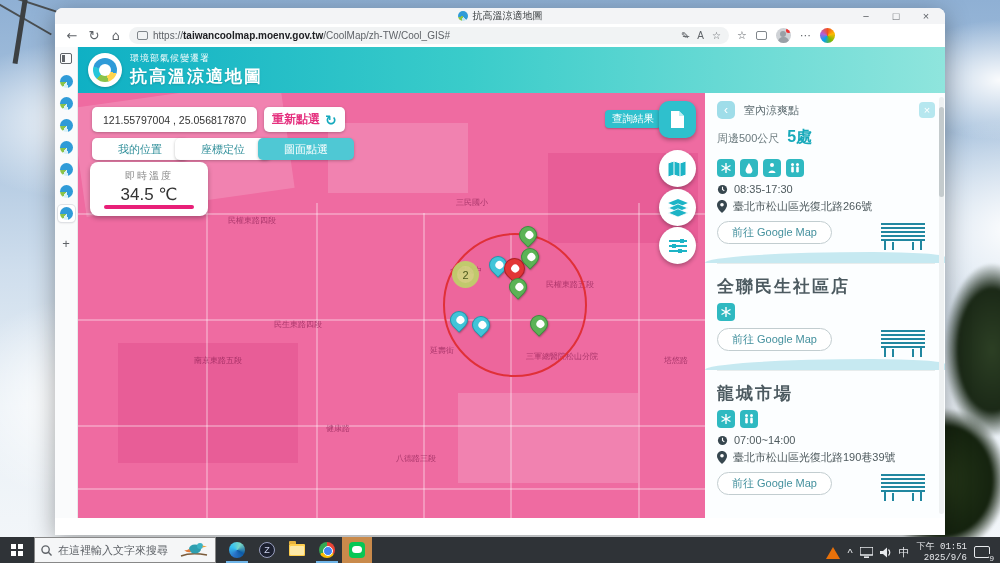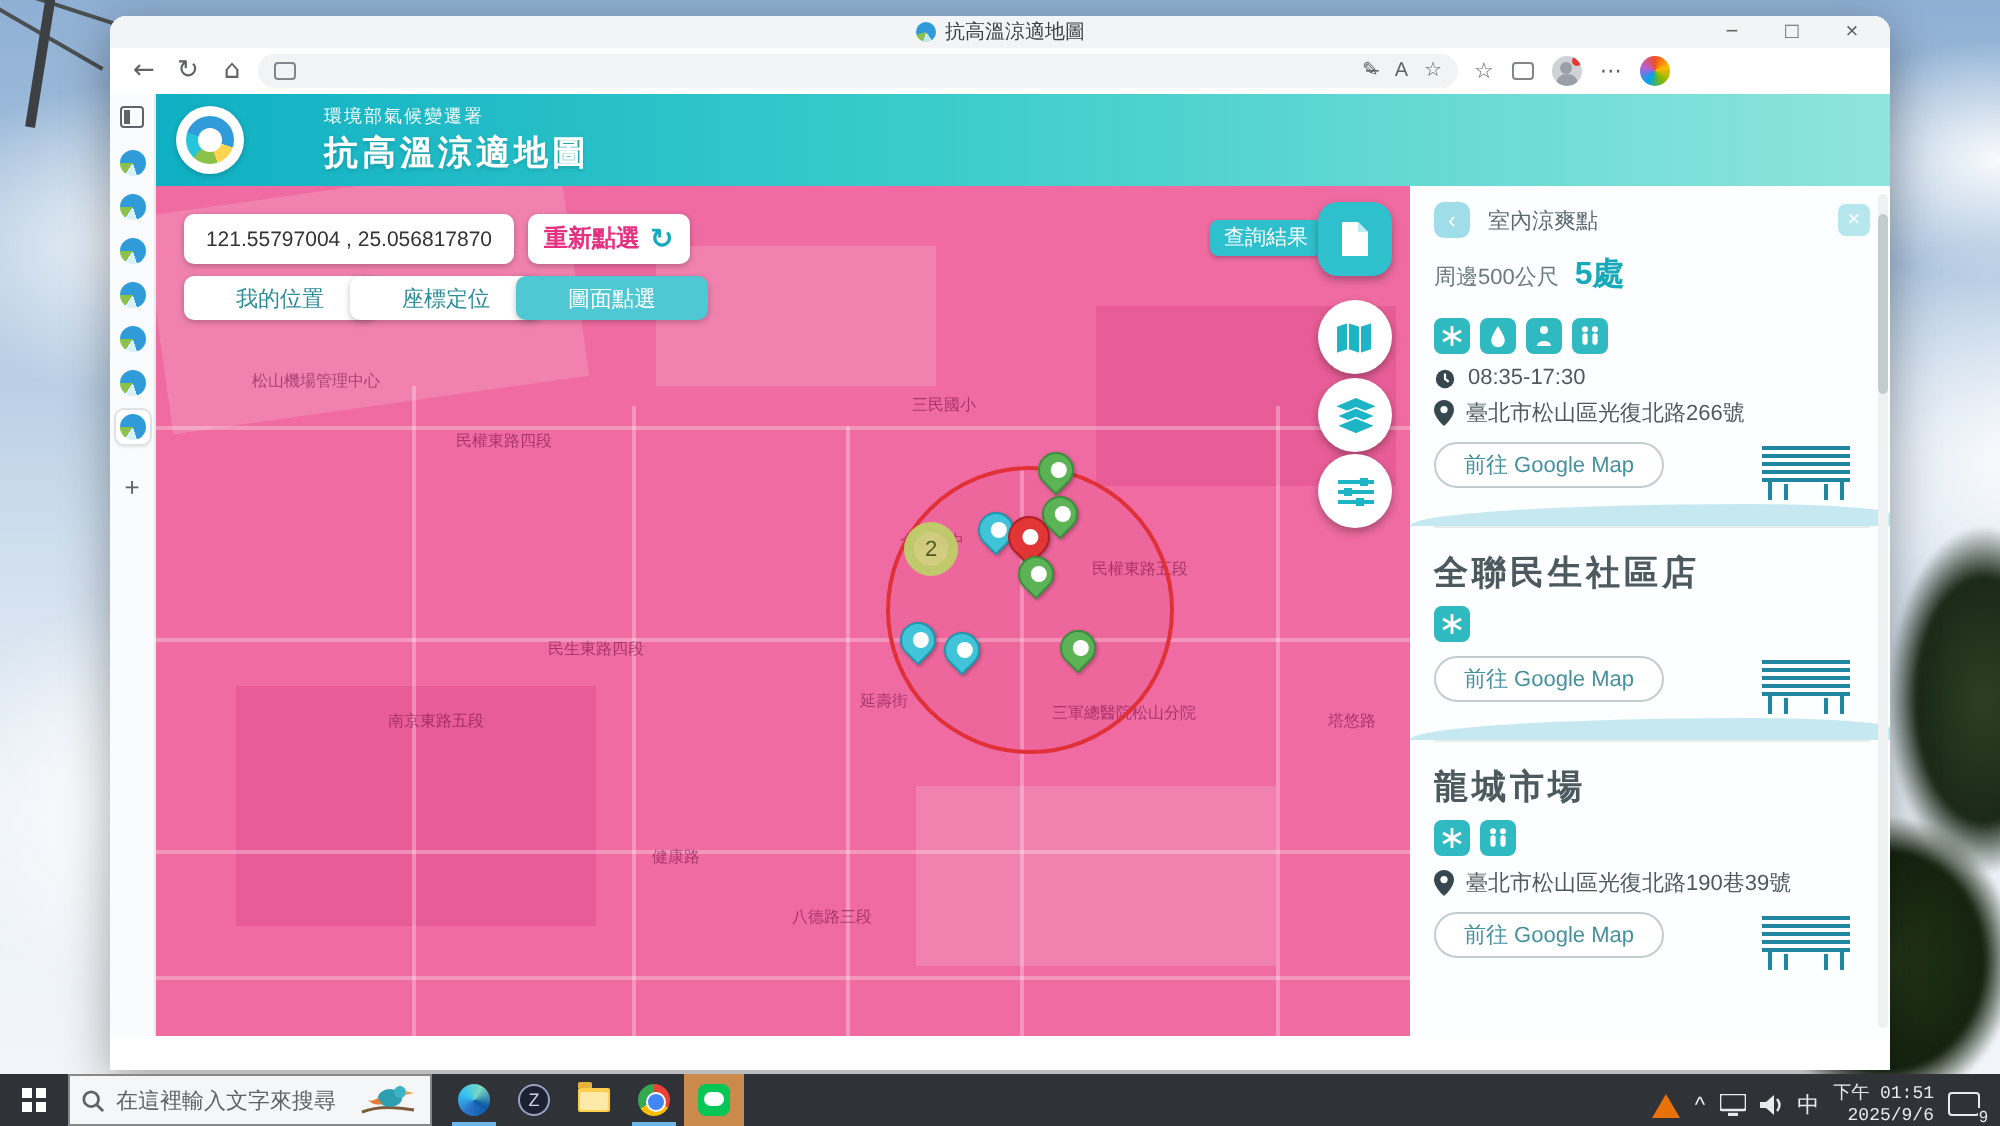--- a/index.html
+++ b/index.html
@@ -100,21 +100,21 @@
 
   .mainarea { position:relative; flex:1; }
   
   .appheader { position:absolute; left:0; top:0; right:0; height:46px;
     background:linear-gradient(90deg,#0fb0c4 0%,#3accca 45%,#8fe5dd 100%);
     display:flex; align-items:center; padding-left:10px; gap:8px; }
   .applogo { width:34px; height:34px; border-radius:50%; background:#fff; position:relative; box-shadow:0 1px 3px rgba(0,0,0,.2); }
   .applogo::before { content:""; position:absolute; inset:5px; border-radius:50%;
     background:conic-gradient(#2f9bd8 0 30%,#ffd54f 0 45%,#8bc34a 0 62%,#26c6da 0 80%,#2f9bd8 0); }
   .applogo::after { content:""; position:absolute; inset:11px; border-radius:50%; background:#fff; }
-  .apptitles { color:#fff;margin-left:32px; }
+  .apptitles { color:#fff; }
   .agency { font-size:9px; opacity:.95; letter-spacing:1px; }
   .apptitle { font-size:17px; font-weight:bold; letter-spacing:2px; text-shadow:0 1px 2px rgba(0,0,0,.15); }
 
   
   .map { position:absolute; left:0; top:46px; width:627px; bottom:0; background:#ef6ba1; overflow:hidden; }
   .blk { position:absolute; background:rgba(255,255,255,.16); }
   .blkd { position:absolute; background:rgba(198,32,104,.18); }
   .street { position:absolute; background:rgba(255,255,255,.30); }
   .maplabel { position:absolute; font-size:8px; color:rgba(110,10,60,.55); white-space:nowrap; }
   .redring { position:absolute; left:365px; top:140px; width:144px; height:144px; border-radius:50%;
@@ -209,20 +209,23 @@
         <span>×</span>
       </div>
     </div>
 
     <div class="toolbar">
       <span class="nav-ic">←</span>
       <span class="nav-ic">↻</span>
       <span class="nav-ic">⌂</span>
       <div class="urlbar">
         <span class="bm-fold"></span>
+        <span>
+          <span class="seg">https://</span><span class="seg host">taiwancoolmap.moenv.gov.tw</span><span class="seg">/CoolMap/zh-TW/Cool_GIS#</span>
+        </span>
         <span class="url-right">
           <span>✎̶</span>
           <span>A</span>
           <span>☆</span>
         </span>
       </div>
       <div class="tb-after">
         <span>☆</span>
         <span class="bm-fold"></span>
         <span class="avatar">
@@ -321,20 +324,25 @@
 
           <input class="coordbox" readonly="" value="121.55797004 , 25.056817870" style="">
           <div class="btn-reselect">
             <span>重新點選</span>
             <span class="rf">↻</span>
           </div>
           <div class="mapbtn" style="left:14px;">我的位置</div>
           <div class="mapbtn" style="left:97px;">座標定位</div>
           <div class="mapbtn sel" style="left:180px;">圖面點選</div>
 
+          <div class="tempcard">
+            <div class="templabel">即時溫度</div>
+            <div class="tempval">34.5 ℃</div>
+            <div class="tempbar"></div>
+          </div>
 
           <div class="qtag">查詢結果</div>
           <div class="docbtn">
             <svg width="17" height="19" viewBox="0 0 17 19">
               <path d="M2 1h8l5 5v12H2z" fill="#fff"></path>
                 <path d="M10 1l5 5h-5z" fill="#bfeef2"></path>
             </svg>
           </div>
           <div class="circbtn" style="top:57px;">
             <svg width="19" height="16" viewBox="0 0 19 16">
@@ -482,20 +490,27 @@
                   <span class="badge">
                     <svg width="12" height="12" viewBox="0 0 12 12">
                       <circle cx="3.5" cy="2.6" r="1.5" fill="#fff"></circle>
                       <rect x="2.2" y="4.6" width="2.6" height="5.8" rx="1.2" fill="#fff"></rect>
                       <circle cx="8.5" cy="2.6" r="1.5" fill="#fff"></circle>
                       <rect x="7.2" y="4.6" width="2.6" height="5.8" rx="1.2" fill="#fff"></rect>
                     </svg>
                   </span>
                 </div>
                 <div class="meta">
+                  <svg width="11" height="11" viewBox="0 0 12 12">
+                    <circle cx="6" cy="6" r="5" fill="#37474f"></circle>
+                    <path d="M6 3v3l2 1.5" stroke="#fff" stroke-width="1.2" fill="none"></path>
+                  </svg>
+                  <span>07:00~14:00</span>
+                </div>
+                <div class="meta">
                   <svg width="10" height="13" viewBox="0 0 10 13">
                     <path d="M5 0C2.2 0 0 2.2 0 5c0 3.7 5 8 5 8s5-4.3 5-8C10 2.2 7.8 0 5 0Z" fill="#37474f"></path>
                     <circle cx="5" cy="4.8" r="1.8" fill="#fff"></circle>
                   </svg>
                   <span>臺北市松山區光復北路190巷39號</span>
                 </div>
                 <div class="gmaprow">
                   <button class="gmapbtn">前往 Google Map</button>
                   <svg class="bench" width="52" height="32" viewBox="0 0 52 32">
                     <g stroke="#2187a0" stroke-width="2">

